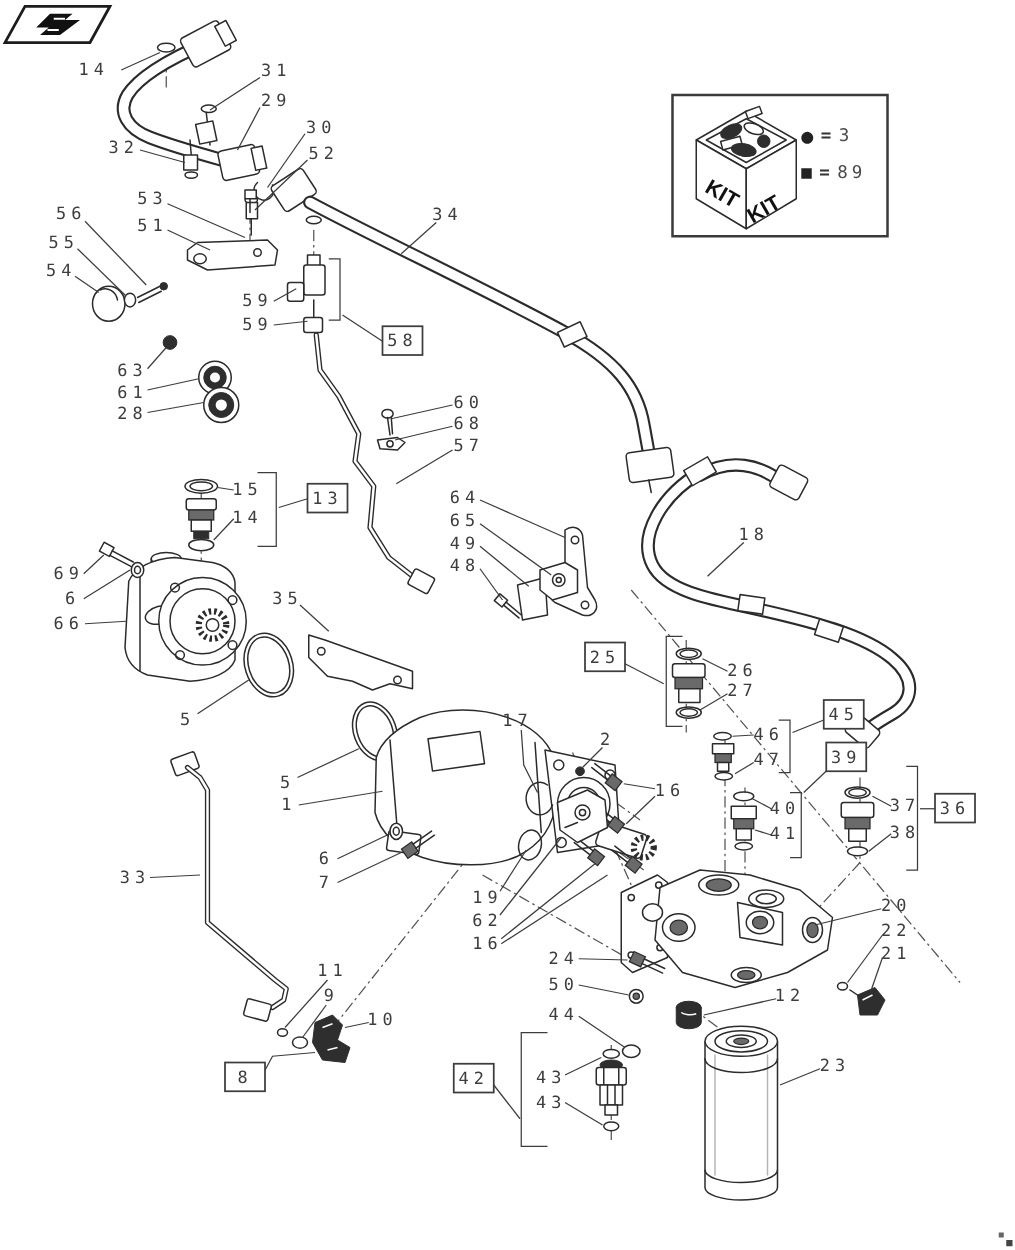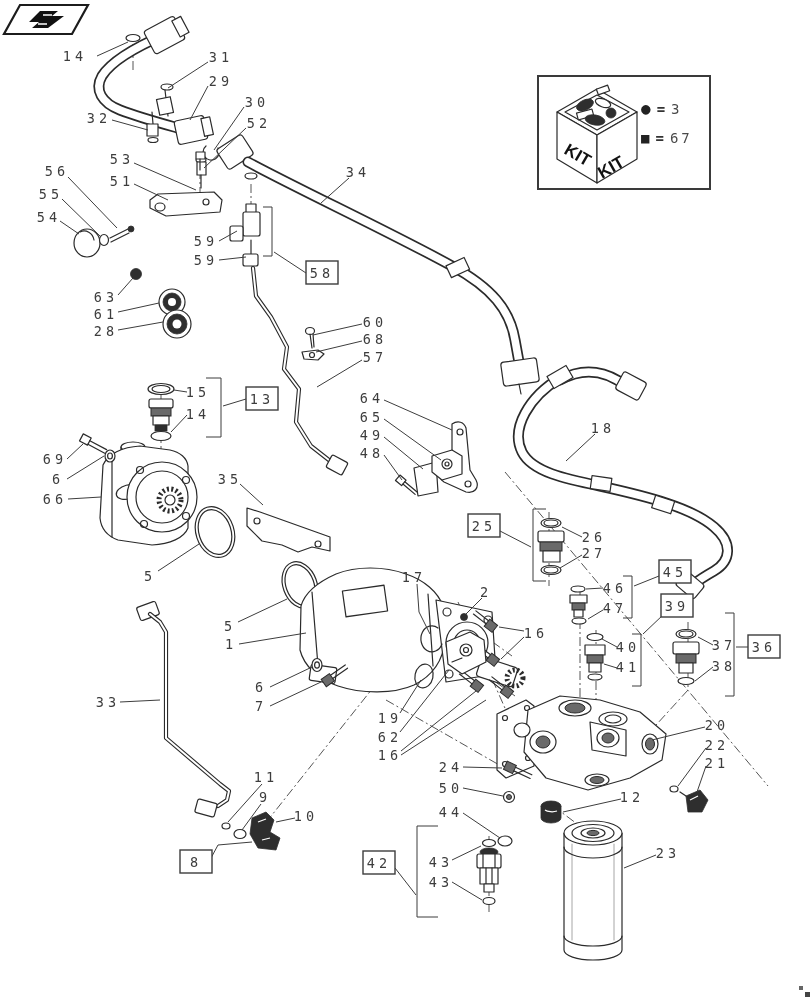--- a/index.html
+++ b/index.html
@@ -594,16 +594,16 @@
       <text x="0" y="0" transform="translate(61,100) rotate(-30)" font-family="Liberation Sans, sans-serif" font-size="17" font-weight="bold" fill="#111">KIT</text>
     </svg>
     <div class="kit-row" style="top:24px">
       <span class="kit-sym">●</span>
       <span class="kit-eq">=</span>
       <span class="kit-val">3</span>
     </div>
     <div class="kit-row" style="top:53px">
       <span class="kit-sym" style="font-size:14px">■</span>
       <span class="kit-eq">=</span>
-      <span class="kit-val">67</span>
+      <span class="kit-val">89</span>
     </div>
   </div>
 </div>
 
 </body></html>

